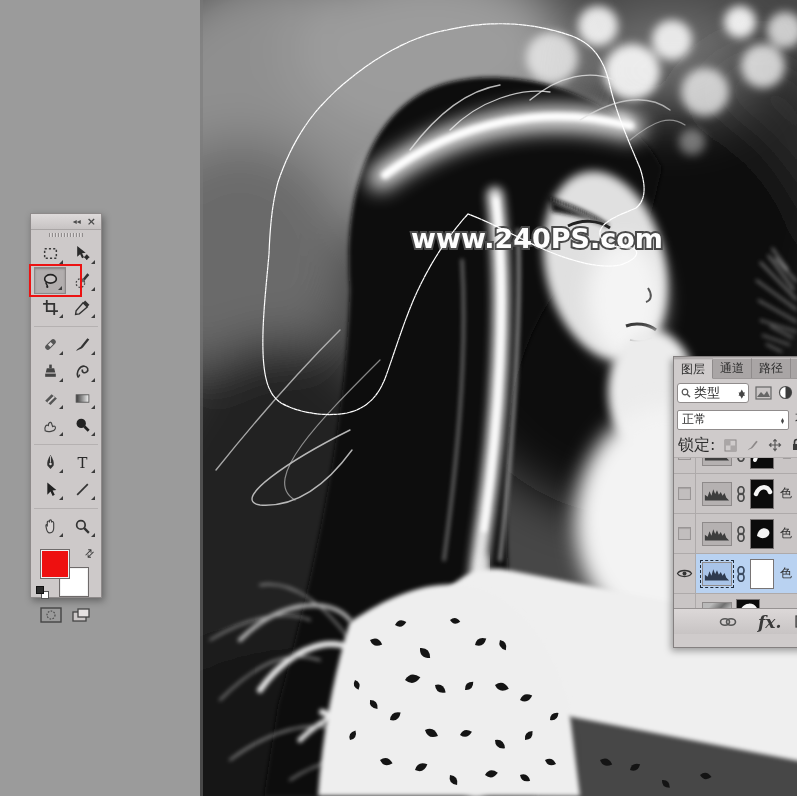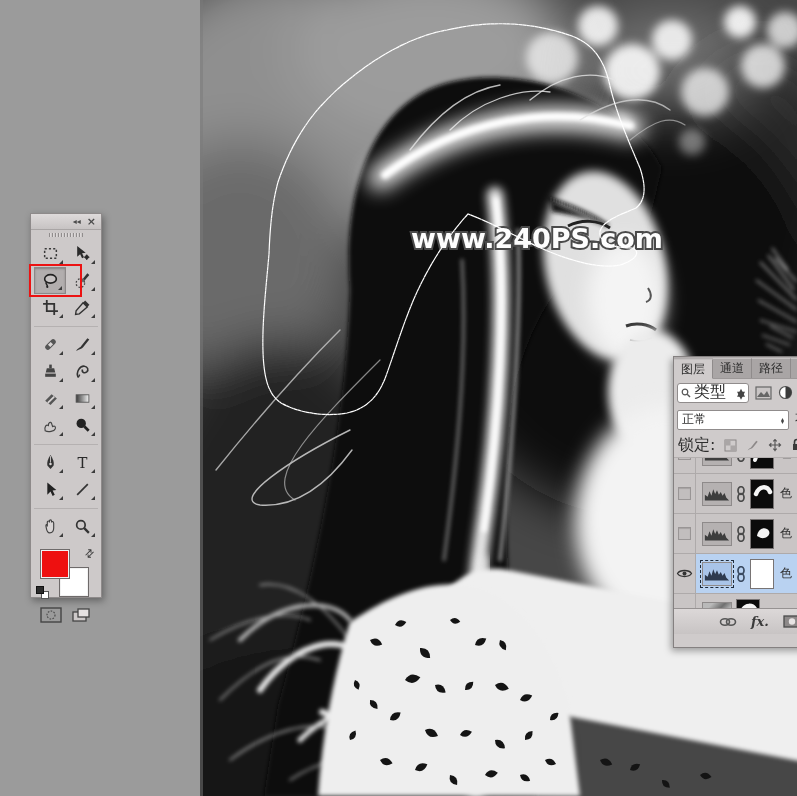--- a/index.html
+++ b/index.html
@@ -47,21 +47,21 @@
   .layers { position:absolute; left:673px; top:356px; width:200px; height:292px;
             background:#cfcbcb; border:1px solid #848080; box-shadow:-2px 3px 7px rgba(0,0,0,.35); z-index:30;
             font-size:12px; color:#2e2e2e; }
   .tabbar { height:22px; background:#b1adad; display:flex; align-items:flex-end; border-bottom:1px solid #9c9898; }
   .tab { height:20px; padding:0 7px; display:flex; align-items:center; font-size:12px;
          background:#a9a5a5; border-right:1px solid #8f8b8b; border-top:1px solid #c5c1c1; cursor:pointer; white-space:nowrap; }
   .tab.active { background:#cfcbcb; border-bottom:1px solid #cfcbcb; margin-bottom:-1px; }
   .filter-row, .blend-row { height:27px; display:flex; align-items:center; padding:0 3px; gap:6px; }
   .search-box { width:72px; height:20px; background:#fff; border:1px solid #908c8c; border-radius:3px;
                 display:flex; align-items:center; padding:0 3px; gap:3px; }
-  .search-box span { font-size:16px; }
+  .search-box span { font-size:13px; }
   .spin { margin-left:auto; display:flex; flex-direction:column; line-height:3px; font-size:6px; color:#444; }
   .blend-select { width:112px; height:20px; background:#fff; border:1px solid #908c8c; border-radius:2px;
                   display:flex; align-items:center; padding:0 4px; cursor:pointer; }
   .clip-frag { white-space:nowrap; }
   .lock-row { height:25px; display:flex; align-items:center; gap:9px; padding:0 4px; border-bottom:1px solid #b3afaf; }
   .lock-row .lbl { font-size:16px; }
   .rows { height:150px; overflow:hidden; background:#c9c5c5; }
   .lrow { height:40px; display:flex; align-items:center; border-bottom:1px solid #aeaaaa; position:relative; }
   .lrow.first { margin-top:-24px; }
   .eyecell { width:22px; align-self:stretch; border-right:1px solid #aeaaaa; display:flex; align-items:center; justify-content:center; cursor:pointer; }
@@ -71,21 +71,21 @@
   .thumb-adj { width:30px; height:24px; background:#b5b1b1; border:1px solid #8e8a8a; display:flex; align-items:flex-end; }
   .lrow.selected .thumb-adj { background:#a9c4e8; outline:1px dashed #1d2a3a; outline-offset:1px; }
   .mask { width:24px; height:30px; border:1px solid #787474; background:#0b0b0b; }
   .mask.white { background:#fff; }
   .lname { margin-left:2px; white-space:nowrap; }
   .thumb-photo { width:30px; height:24px; border:1px solid #8e8a8a;
                  background:linear-gradient(135deg,#b9b9b9 20%,#6f6f6f 45%,#d9d9d9 75%); }
   .panel-bottom { height:26px; background:linear-gradient(#dcd8d8,#c8c4c4); border-top:1px solid #969292;
                   display:flex; align-items:center; gap:14px; padding-left:45px; }
   .pb-icon { cursor:pointer; display:flex; align-items:center; }
-  .fx { font-style:italic; font-weight:bold; font-size:13px; color:#3a3a3a; font-family:"DejaVu Serif","Liberation Serif",serif; }
+  .fx { font-style:italic; font-weight:bold; font-size:17px; color:#3a3a3a; font-family:"DejaVu Serif","Liberation Serif",serif;margin-left:7px; }
   .panel-foot { height:9px; position:relative; }
 </style>
 </head>
 <body>
 
 <div class="photo">
 <svg width="597" height="796" viewBox="0 0 597 796">
   <defs>
     <filter id="b2" x="-40%" y="-40%" width="180%" height="180%">
           <feGaussianBlur stdDeviation="2"></feGaussianBlur>

